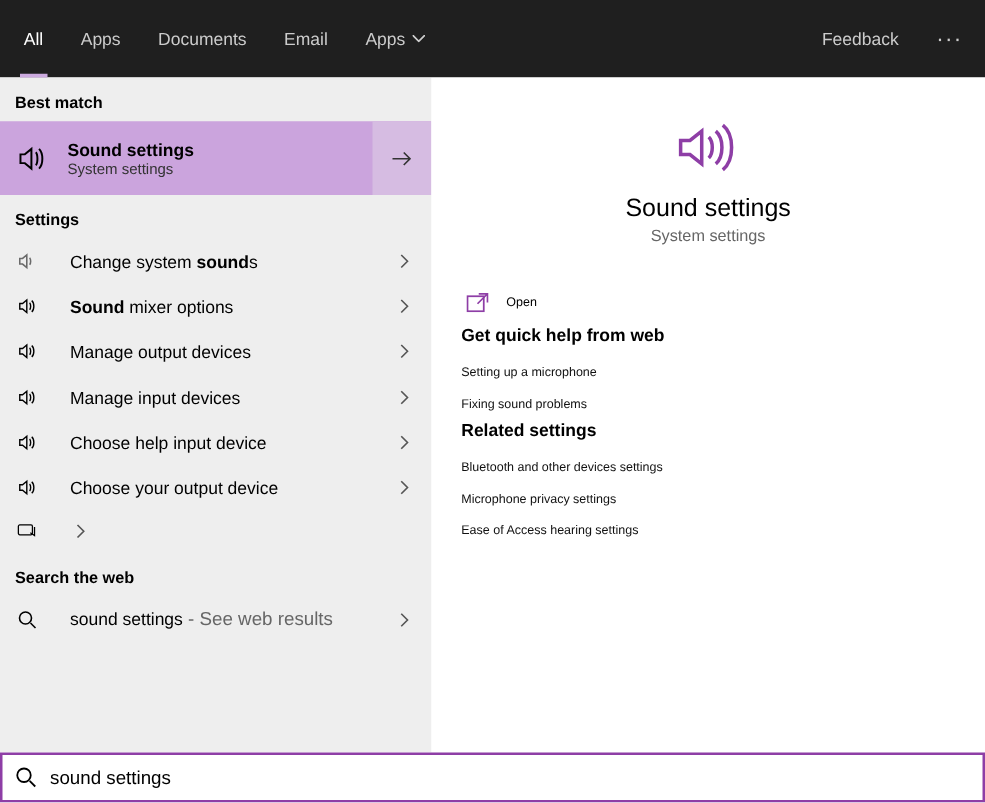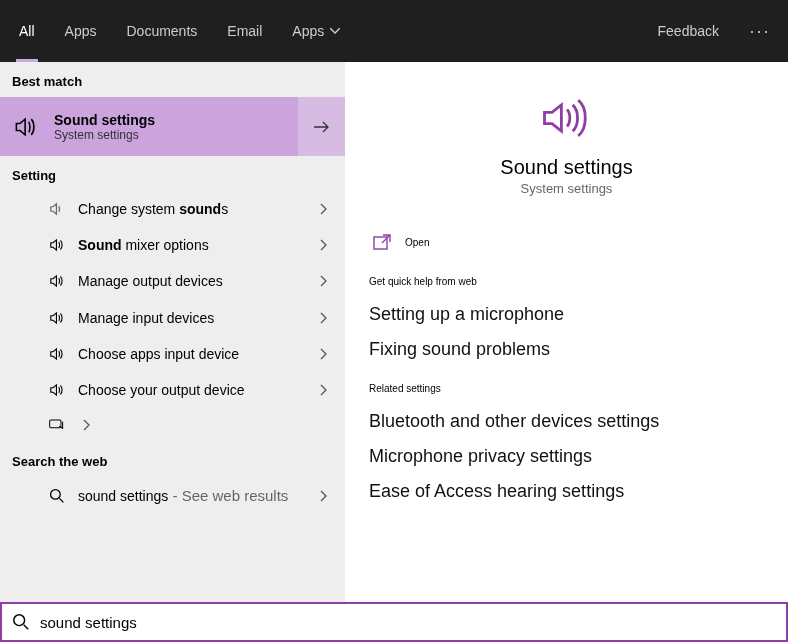--- a/index.html
+++ b/index.html
@@ -35,43 +35,43 @@
     .bm-text { display: flex; flex-direction: column; }
     .bm-title { font-size: 14px; font-weight: 600; color: #000; }
     .bm-sub { font-size: 12px; color: #333; }
     .bm-arrow {
       width: 47px; background: #d6bce2; display: flex; align-items: center; justify-content: center;
       cursor: pointer;
     }
     
     .settings-list { }
     .li-row {
-      display: flex; align-items: center; padding: 9px 12px; cursor: pointer; gap: 11px; margin-left: 35px;
+      display: flex; align-items: center; padding: 9px 12px; cursor: pointer; gap: 24px;
     }
     .li-icon { width: 20px; display: flex; align-items: center; justify-content: center; flex-shrink: 0;}
     .li-text { flex: 1; font-size: 14px; color: #000; line-height: 1.3; }
     .li-text b { font-weight: 600; }
     .li-chev { width: 18px; display: flex; align-items: center; justify-content: center; color: #555;}
     .narrator-row { align-items: center; padding-top: 8px; padding-bottom: 8px;}
     
     .web-sub { color: #666; font-size: 15px;}
     
     .right-col {
       flex: 1; background: #fff; display: flex; flex-direction: column; padding: 32px 24px 12px 24px;
       overflow: auto;
     }
     .detail-icon { width: 60px; height: 48px; margin: 0 auto 14px auto; display:flex; justify-content:center;}
     .detail-title { font-size: 20px; text-align: center; color: #000; }
     .detail-sub { font-size: 13px; text-align: center; color: #666; margin-top: 2px; margin-bottom: 28px;}
     
     .action-row { display: flex; align-items: center; gap: 14px; padding: 10px 4px; cursor: pointer; }
     .action-icon { width: 18px; height: 16px; display: flex; align-items: center; justify-content: center; }
     .action-label { font-size: 10px; }
-    .group-title { font-size: 10px; font-weight: 400; margin-bottom: 10px; margin-top: 16px;}
-    .link-row { font-size: 18px; color: #111; padding: 7px 0; cursor: pointer; }
+    .group-title { font-size: 14px; font-weight: 700; margin-bottom: 10px; margin-top: 0;}
+    .link-row { font-size: 10px; color: #111; padding: 7px 0; cursor: pointer; }
     
     .searchbar {
       height: 40px; border: 2px solid #8e3ea6; display: flex; align-items: center;
       background: #fff; padding: 0 10px; gap: 10px;
     }
     .search-icon-b { width: 18px; display: flex; align-items: center; justify-content: center;}
     .search-input {
       flex: 1; border: none; outline: none; font-size: 15px; color: #000; background: transparent;
     }
   </style>
@@ -113,21 +113,21 @@
           <div class="bm-sub">System settings</div>
         </div>
       </div>
       <div class="bm-arrow">
         <svg width="18" height="14" viewBox="0 0 18 14">
             <path d="M1 7h14 M10 2l5 5-5 5" stroke="#333" stroke-width="1.3" fill="none"></path>
           </svg>
       </div>
     </div>
 
-    <div class="section-title">Setting</div>
+    <div class="section-title">Settings</div>
     <div class="settings-list">
       <div class="li-row">
         <div class="li-icon">
             <svg width="18" height="18" viewBox="0 0 32 32" style="opacity:.55">
               <path d="M5 12h4l6-5v18l-6-5H5z M19 11c2 2 2 8 0 10" fill="none" stroke="#000" stroke-width="2.2"></path>
             </svg>
           </div>
         <div class="li-text"><span>Change system </span><b>sound</b><span>s</span></div>
         <div class="li-chev">
             <svg width="8" height="12" viewBox="0 0 8 12">
@@ -173,21 +173,21 @@
               <path d="M1 1l5 5-5 5" stroke="#555" stroke-width="1.3" fill="none"></path>
             </svg>
           </div>
       </div>
       <div class="li-row">
         <div class="li-icon">
             <svg width="18" height="18" viewBox="0 0 32 32">
               <path d="M5 12h4l6-5v18l-6-5H5z M19 11c2 2 2 8 0 10 M22 8c4 3 4 13 0 16" fill="none" stroke="#000" stroke-width="2"></path>
             </svg>
           </div>
-        <div class="li-text"><span>Choose apps input device</span></div>
+        <div class="li-text"><span>Choose help input device</span></div>
         <div class="li-chev">
             <svg width="8" height="12" viewBox="0 0 8 12">
               <path d="M1 1l5 5-5 5" stroke="#555" stroke-width="1.3" fill="none"></path>
             </svg>
           </div>
       </div>
       <div class="li-row">
         <div class="li-icon">
             <svg width="18" height="18" viewBox="0 0 32 32">
               <path d="M5 12h4l6-5v18l-6-5H5z M19 11c2 2 2 8 0 10 M22 8c4 3 4 13 0 16" fill="none" stroke="#000" stroke-width="2"></path>

